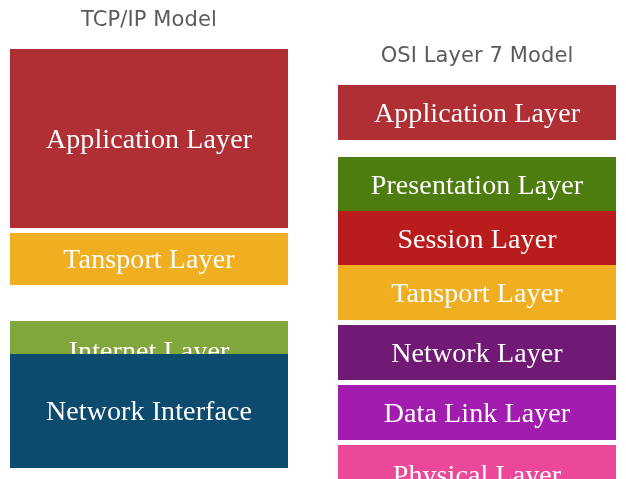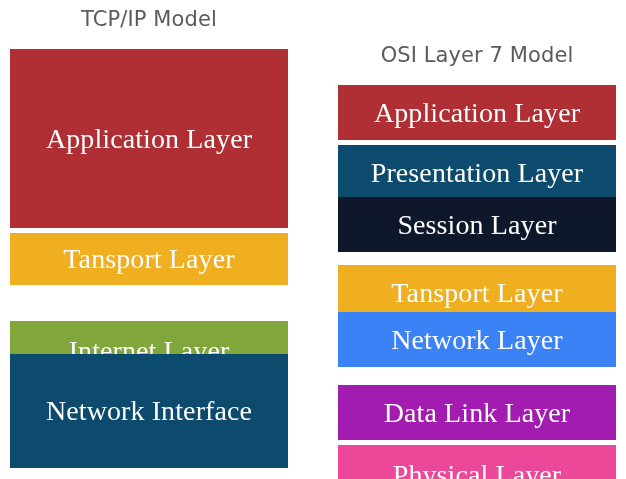--- a/index.html
+++ b/index.html
@@ -85,30 +85,30 @@
         </div>
       </div>
   </div>
 
   <div class="column col-osi">
     <div class="col-title">OSI Layer 7 Model</div>
     <div>
         <div class="layer" style="top: 49px; height: 55px; background: rgb(175, 47, 53);">
           <span class="layer-label">Application Layer</span>
         </div>
-        <div class="layer" style="top: 109px; height: 55px; background: #0c4a6e;">
+        <div class="layer" style="top: 121px; height: 55px; background: #4d7c0f;">
           <span class="layer-label">Presentation Layer</span>
         </div>
-        <div class="layer" style="top: 161px; height: 55px; background: #0f172a;">
+        <div class="layer" style="top: 175px; height: 55px; background: #b91c1c;">
           <span class="layer-label">Session Layer</span>
         </div>
         <div class="layer" style="top: 229px; height: 55px; background: rgb(239, 175, 32);">
           <span class="layer-label">Tansport Layer</span>
         </div>
-        <div class="layer" style="top: 276px; height: 55px; background: #3b82f6;">
+        <div class="layer" style="top: 289px; height: 55px; background: #701a75;">
           <span class="layer-label">Network Layer</span>
         </div>
         <div class="layer" style="top: 349px; height: 55px; background: #a21caf;">
           <span class="layer-label">Data Link Layer</span>
         </div>
         <div class="layer" style="top: 409px; height: 59px; background: #ec4899;">
           <span class="layer-label">Physical Layer</span>
         </div>
       </div>
   </div>

